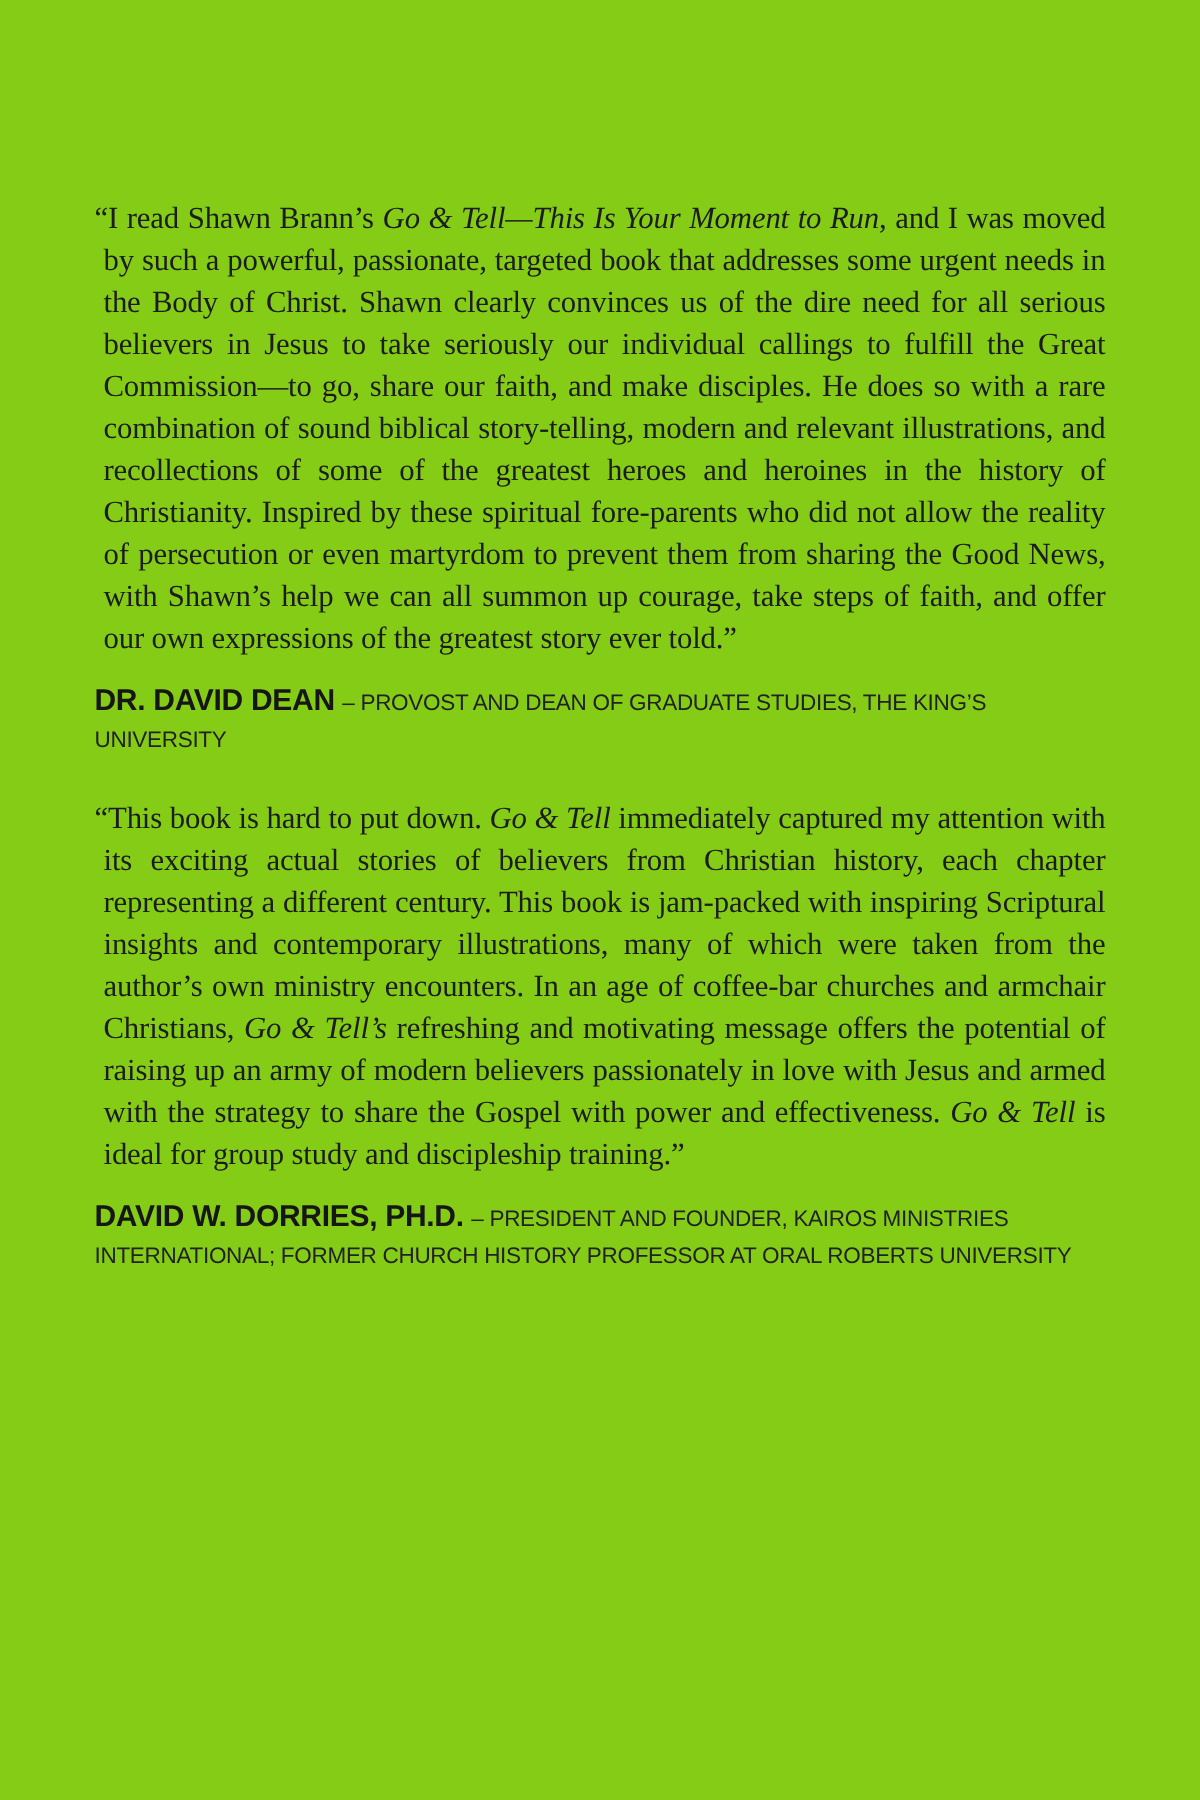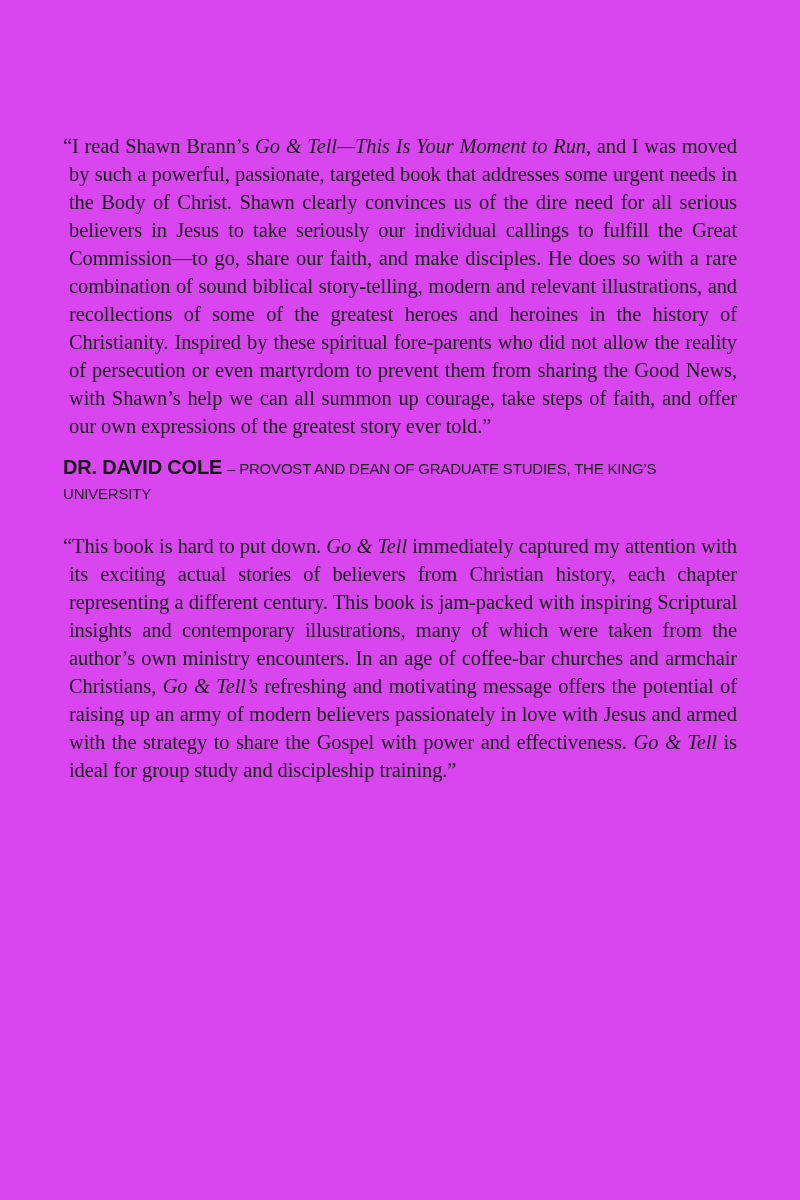--- a/index.html
+++ b/index.html
@@ -1,20 +1,20 @@
 <!DOCTYPE html>
 <html><head>
 <meta charset="utf-8">
 <style>
   html, body { margin: 0; padding: 0; background: #ffffff; }
   .page {
     position: relative;
     width: 800px;
     height: 1200px;
-    background: #d946ef;
+    background: #84cc16;
     box-sizing: border-box;
     padding: 132px 63px 0 63px;
     font-family: "Liberation Serif", serif;
     color: #1c1c1c;
     overflow: hidden;
   }
   .endorsement { margin: 0; }
   .endorsement + .endorsement { margin-top: 26px; }
   .quote {
     margin: 0;
@@ -47,21 +47,24 @@
   }
 </style>
 </head>
 <body>
 
 <div class="page">
 
   <section class="endorsement">
     <p class="quote"><span>“I read Shawn Brann’s </span><span class="italic">Go &amp; Tell—This Is Your Moment to Run</span><span>, and I was moved by such a powerful, passionate, targeted book that addresses some urgent needs in the Body of Christ. Shawn clearly convinces us of the dire need for all serious believers in Jesus to take seriously our individual callings to fulfill the Great Commission—to go, share our faith, and make disciples. He does so with a rare combination of sound biblical story-telling, modern and relevant illustrations, and recollections of some of the greatest heroes and heroines in the history of Christianity. Inspired by these spiritual fore-parents who did not allow the reality of persecution or even martyrdom to prevent them from sharing the Good News, with Shawn’s help we can all summon up courage, take steps of faith, and offer our own expressions of the greatest story ever told.”</span></p>
     <div class="attribution">
-      <span class="attr-name">DR. DAVID COLE</span><span class="attr-title">– PROVOST AND DEAN OF GRADUATE STUDIES, THE KING’S UNIVERSITY</span>
+      <span class="attr-name">DR. DAVID DEAN</span><span class="attr-title">– PROVOST AND DEAN OF GRADUATE STUDIES, THE KING’S UNIVERSITY</span>
     </div>
   </section>
 
   <section class="endorsement">
     <p class="quote"><span>“This book is hard to put down. </span><span class="italic">Go &amp; Tell</span><span> immediately captured my attention with its exciting actual stories of believers from Christian history, each chapter representing a different century. This book is jam-packed with inspiring Scriptural insights and contemporary illustrations, many of which were taken from the author’s own ministry encounters. In an age of coffee-bar churches and armchair Christians, </span><span class="italic">Go &amp; Tell’s</span><span> refreshing and motivating message offers the potential of raising up an army of modern believers passionately in love with Jesus and armed with the strategy to share the Gospel with power and effectiveness. </span><span class="italic">Go &amp; Tell</span><span> is ideal for group study and discipleship training.”</span></p>
+    <div class="attribution">
+      <span class="attr-name">DAVID W. DORRIES, PH.D.</span><span class="attr-title">– PRESIDENT AND FOUNDER, KAIROS MINISTRIES INTERNATIONAL; FORMER CHURCH HISTORY PROFESSOR AT ORAL ROBERTS UNIVERSITY</span>
+    </div>
   </section>
 
 </div>
 
 </body></html>

